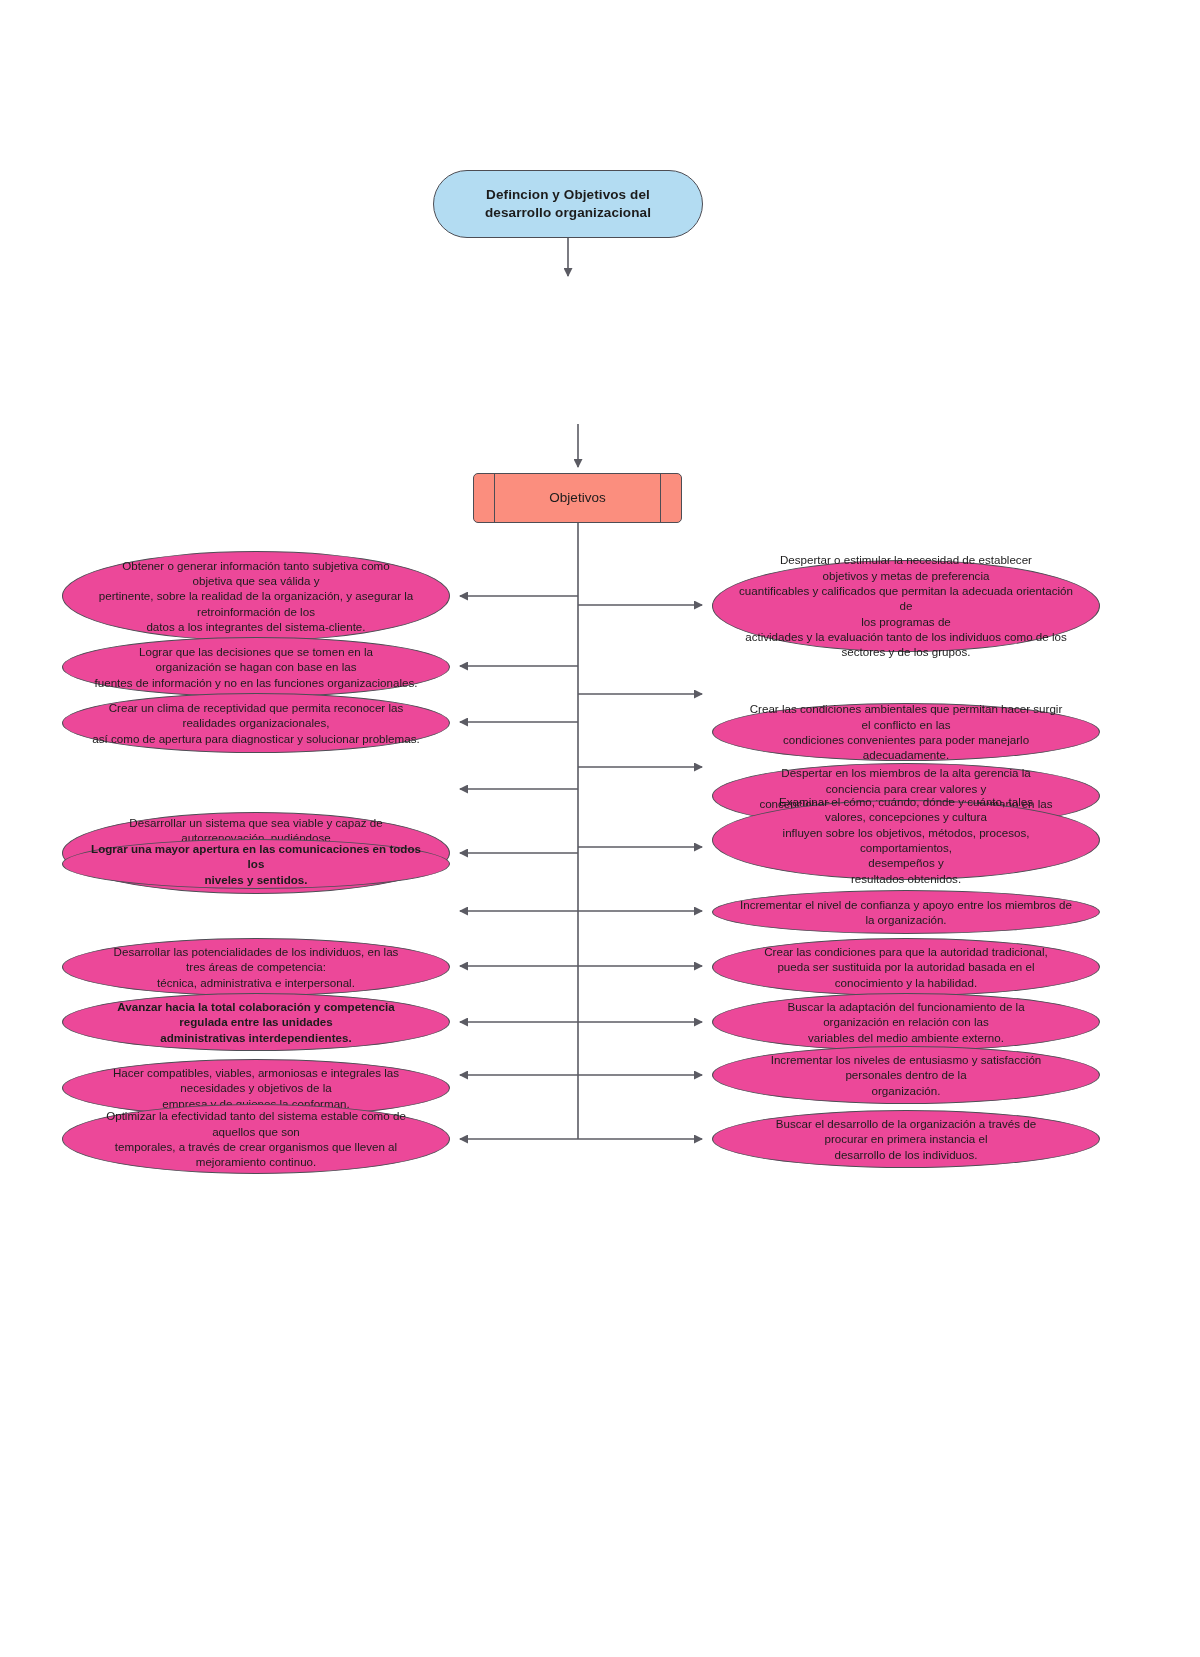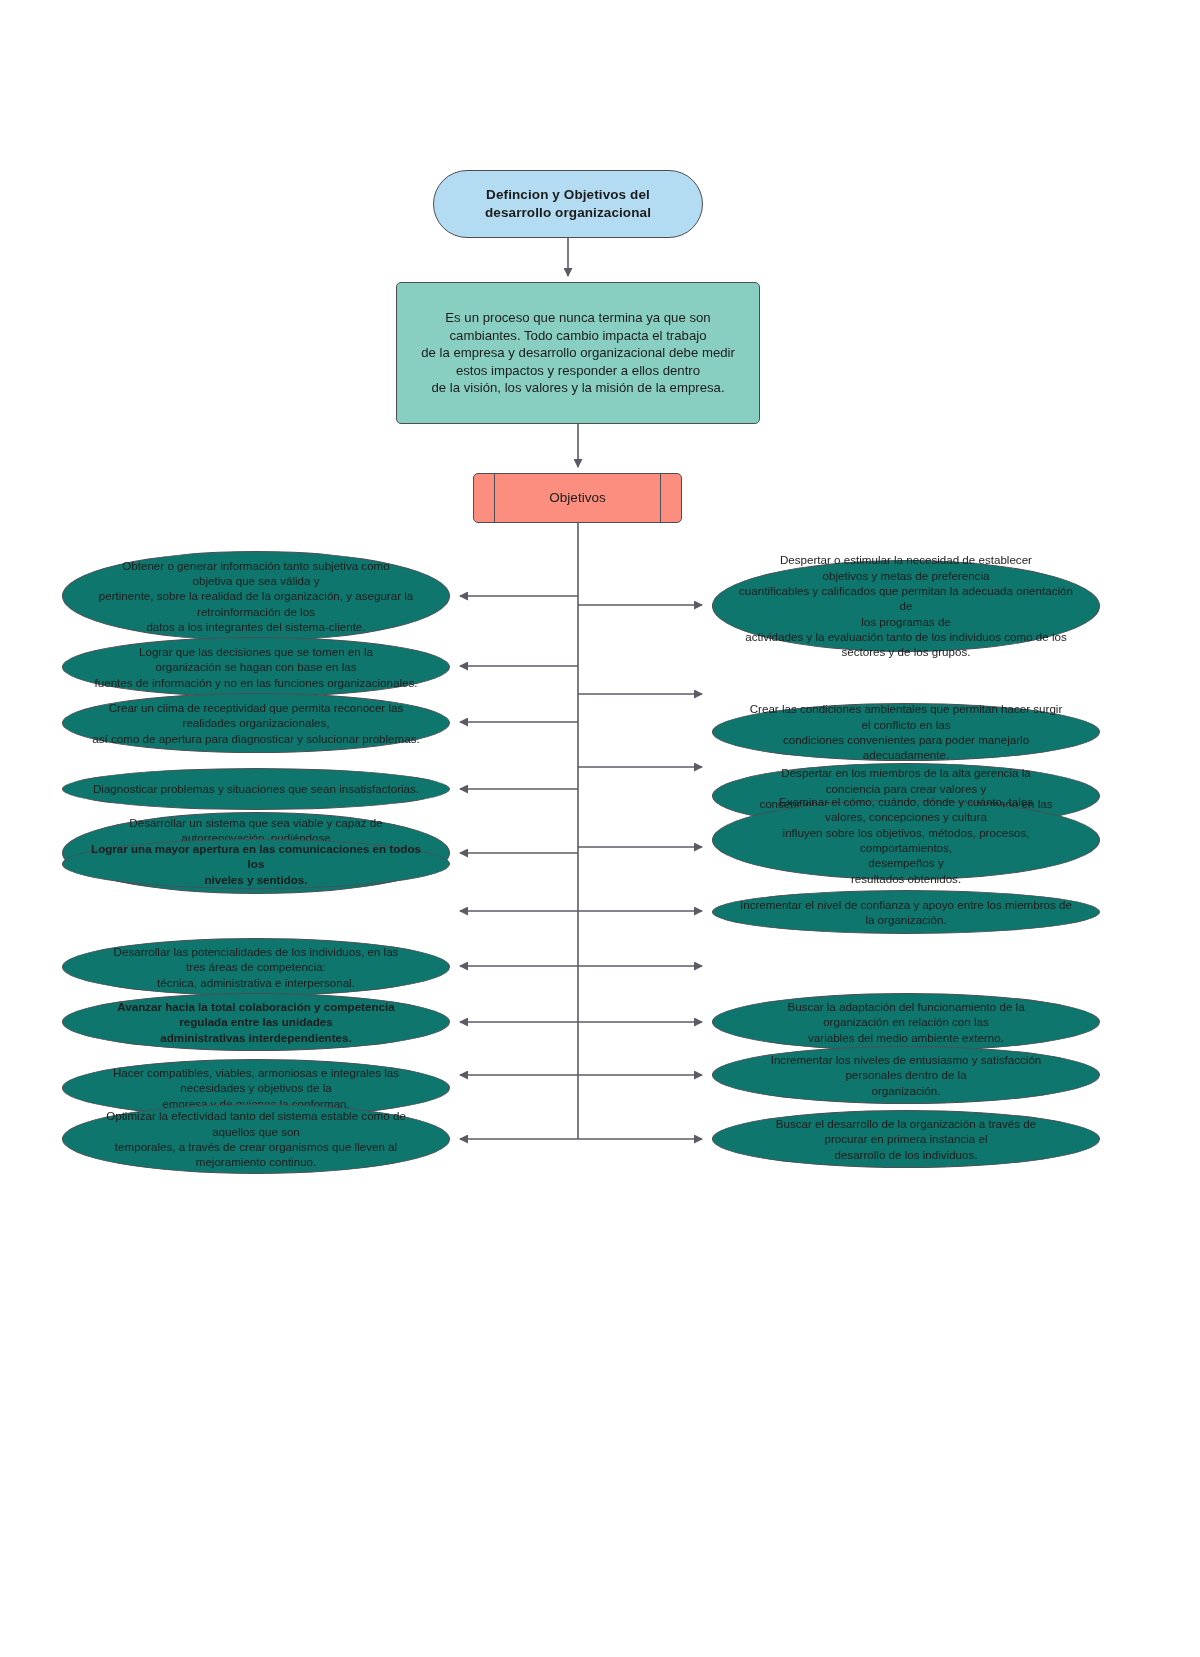--- a/index.html
+++ b/index.html
@@ -80,21 +80,21 @@
     top: 0;
     bottom: 0;
     width: 0;
     border-left: 1.6px solid #4d4d54;
   }
   #objectives-node .bar.left { left: 20px; }
   #objectives-node .bar.right { right: 20px; }
 
   
   .obj {
-    background: #0f766e;
+    background: #ec4899;
     border-radius: 50%;
     font-size: 11.6px;
     padding: 0 26px;
   }
   .obj.left-col { left: 62px; width: 388px; }
   .obj.right-col { left: 712px; width: 388px; }
 </style>
 </head>
 <body>
 
@@ -133,44 +133,38 @@
       <path d="M578,966 L702,966" marker-end="url(#arrow)"></path>
       <path d="M578,1022 L702,1022" marker-end="url(#arrow)"></path>
       <path d="M578,1075 L702,1075" marker-end="url(#arrow)"></path>
       <path d="M578,1139 L702,1139" marker-end="url(#arrow)"></path>
     </g>
   </svg>
 
   <div class="node" id="root-node">Defincion y Objetivos del
 desarrollo organizacional</div>
 
-  <div class="node" id="definition-node">Es un proceso que nunca termina ya que son
-cambiantes. Todo cambio impacta el trabajo
-de la empresa y desarrollo organizacional debe medir
-estos impactos y responder a ellos dentro
-de la visión, los valores y la misión de la empresa.</div>
 
   <div class="node" id="objectives-node">
     <span class="bar left"></span>
     <span class="bar right"></span>
     <span>Objetivos</span>
   </div>
 
   <div class="node obj left-col" style="top:551px;height:90px;">Obtener o generar información tanto subjetiva como
 objetiva que sea válida y
 pertinente, sobre la realidad de la organización, y asegurar la
 retroinformación de los
 datos a los integrantes del sistema-cliente.</div>
   <div class="node obj left-col" style="top:637px;height:60px;">Lograr que las decisiones que se tomen en la
 organización se hagan con base en las
 fuentes de información y no en las funciones organizacionales.</div>
   <div class="node obj left-col" style="top:693px;height:60px;">Crear un clima de receptividad que permita reconocer las
 realidades organizacionales,
 así como de apertura para diagnosticar y solucionar problemas.</div>
-  <div class="node obj left-col" style="top:768px;height:42px;">Diagnosticar problemas y situaciones que sean insatisfactorias.</div>
   <div class="node obj left-col" style="top:812px;height:82px;">Desarrollar un sistema que sea viable y capaz de
 autorrenovación, pudiéndose
 organizar de distintas maneras, dependiendo de las actividades que
 lleve a cabo.</div>
   <div class="node obj left-col" style="top:839px;height:50px;font-weight:bold;">Lograr una mayor apertura en las comunicaciones en todos los
 niveles y sentidos.</div>
   <div class="node obj left-col" style="top:938px;height:58px;">Desarrollar las potencialidades de los individuos, en las
 tres áreas de competencia:
 técnica, administrativa e interpersonal.</div>
   <div class="node obj left-col" style="top:993px;height:58px;font-weight:bold;">Avanzar hacia la total colaboración y competencia
@@ -197,20 +191,23 @@
 conciencia para crear valores y
 concepciones acerca del comportamiento humano en las
 organizaciones</div>
   <div class="node obj right-col" style="top:800px;height:80px;">Examinar el cómo, cuándo, dónde y cuánto, tales
 valores, concepciones y cultura
 influyen sobre los objetivos, métodos, procesos, comportamientos,
 desempeños y
 resultados obtenidos.</div>
   <div class="node obj right-col" style="top:890px;height:44px;">Incrementar el nivel de confianza y apoyo entre los miembros de
 la organización.</div>
+  <div class="node obj right-col" style="top:938px;height:58px;">Crear las condiciones para que la autoridad tradicional,
+pueda ser sustituida por la autoridad basada en el
+conocimiento y la habilidad.</div>
   <div class="node obj right-col" style="top:993px;height:58px;">Buscar la adaptación del funcionamiento de la
 organización en relación con las
 variables del medio ambiente externo.</div>
   <div class="node obj right-col" style="top:1046px;height:58px;">Incrementar los niveles de entusiasmo y satisfacción
 personales dentro de la
 organización.</div>
   <div class="node obj right-col" style="top:1110px;height:58px;">Buscar el desarrollo de la organización a través de
 procurar en primera instancia el
 desarrollo de los individuos.</div>
 

